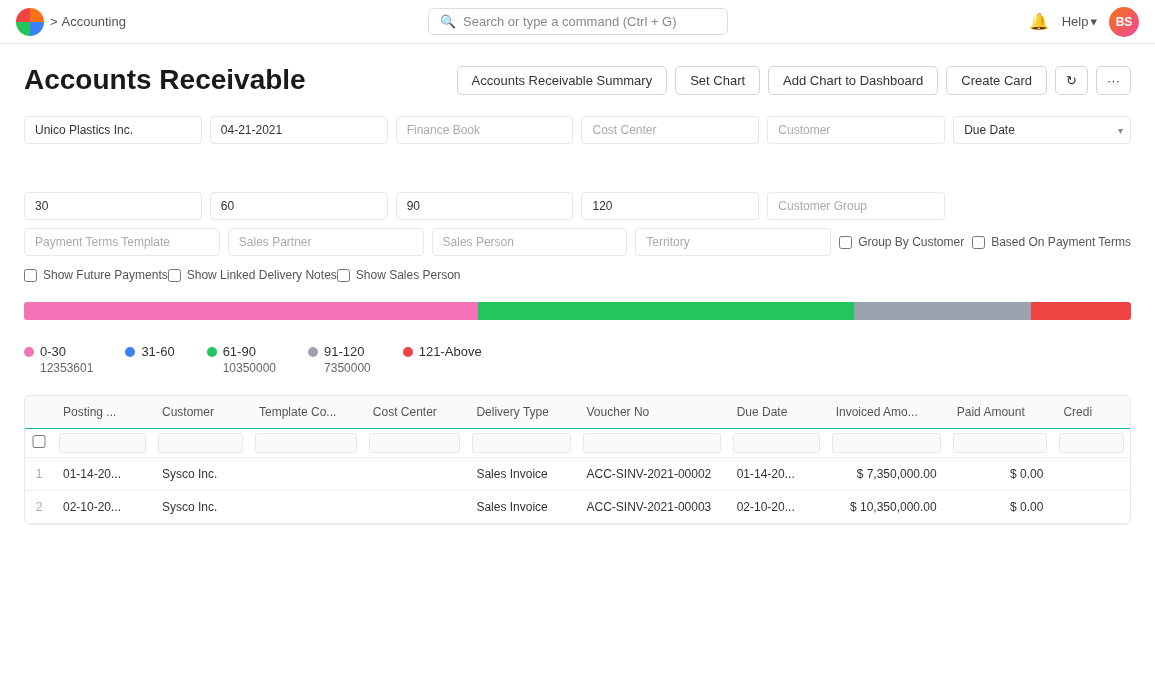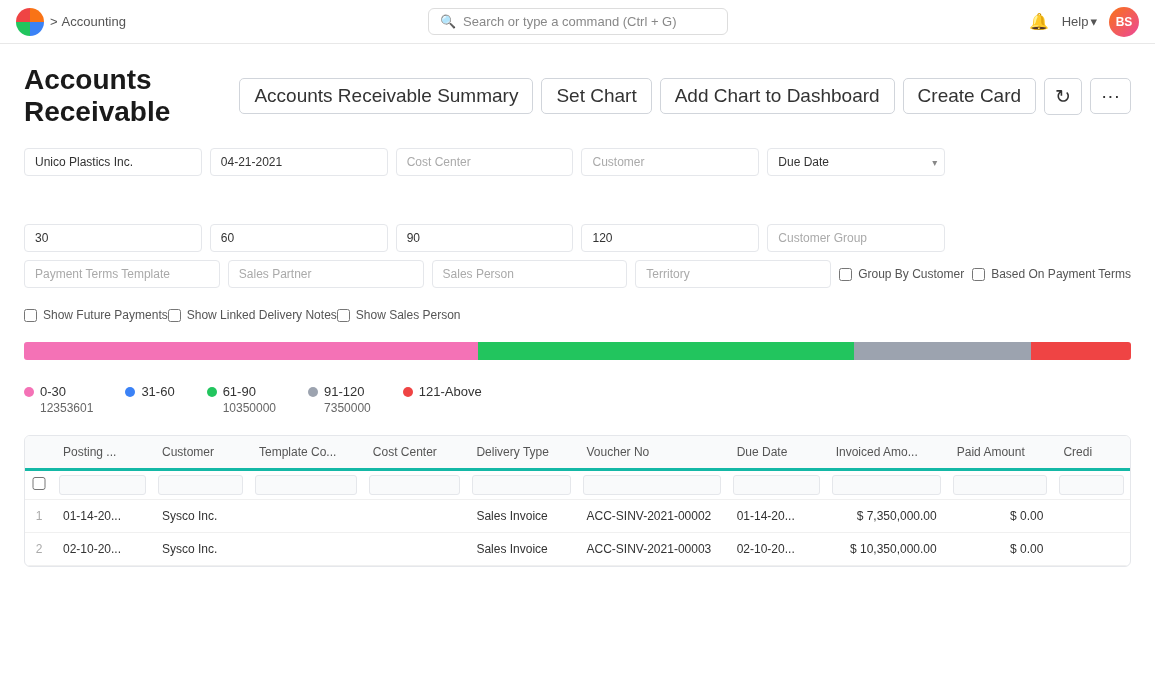--- a/index.html
+++ b/index.html
@@ -33,21 +33,21 @@
 
     
     .main { padding: 20px 24px; }
 
     
     .page-header { display: flex; align-items: center; justify-content: space-between; margin-bottom: 20px; }
     .page-title { font-size: 28px; font-weight: 700; color: #1a1a1a; }
     .header-actions { display: flex; align-items: center; gap: 8px; }
     .btn {
       padding: 6px 14px; border: 1px solid #d1d5db; border-radius: 5px;
-      background: #fff; color: #333; font-size: 19px; cursor: pointer;
+      background: #fff; color: #333; font-size: 13px; cursor: pointer;
       white-space: nowrap;
     }
     .btn-icon { padding: 6px 10px; }
 
     
     .filter-grid {
       display: grid;
       grid-template-columns: repeat(6, 1fr);
       gap: 8px;
       margin-bottom: 8px;
@@ -78,21 +78,21 @@
     .legend-label { display: flex; align-items: center; gap: 6px; font-size: 13px; color: #333; }
     .legend-dot { width: 10px; height: 10px; border-radius: 50%; flex-shrink: 0; }
     .legend-value { font-size: 12px; color: #666; padding-left: 16px; }
 
     
     .table-wrap { border: 1px solid #e5e7eb; border-radius: 6px; overflow: hidden; margin-top: 20px; }
     table { width: 100%; border-collapse: collapse; font-size: 12px; }
     thead tr { background: #f9fafb; }
     thead th {
       padding: 9px 10px; text-align: left; font-weight: 500;
-      color: #555; border-bottom: 3px solid #14b8a6;
+      color: #555; border-bottom: 1px solid #14b8a6;
       white-space: nowrap; overflow: hidden; text-overflow: ellipsis;
     }
     tbody tr { border-bottom: 1px solid #f0f0f0; }
     tbody td { padding: 9px 10px; color: #333; white-space: nowrap; }
     .filter-row-cells td { padding: 4px 6px; }
     .filter-row-cells td input {
       width: 100%; padding: 3px 6px; border: 1px solid #e5e7eb;
       border-radius: 3px; font-size: 11px; background: #f9fafb;
     }
     .row-num { color: #aaa; text-align: center; width: 24px; }
@@ -144,40 +144,41 @@
       <button class="btn">Add Chart to Dashboard</button>
       <button class="btn">Create Card</button>
       <button class="btn btn-icon">↻</button>
       <button class="btn btn-icon">···</button>
     </div>
   </div>
 
   <div class="filter-grid">
     <input class="filter-input filled" type="text" value="Unico Plastics Inc." placeholder="Party" style="">
     <input class="filter-input filled" type="text" value="04-21-2021" placeholder="From Date" style="">
+    <input class="filter-input" type="text" placeholder="Finance Book" style="">
     <input class="filter-input" type="text" placeholder="Cost Center" style="">
     <input class="filter-input" type="text" placeholder="Customer" style="">
     <div class="select-wrapper">
       <select>
         <option>Due Date</option>
         <option>Posting Date</option>
       </select>
       <span class="select-arrow">▾</span>
     </div>
   </div>
 
   <div class="filter-grid filter-row2">
     <input class="filter-input filled" type="text" value="30" style="">
     <input class="filter-input filled" type="text" value="60" style="">
     <input class="filter-input filled" type="text" value="90" style="">
     <input class="filter-input filled" type="text" value="120" style="">
     <input class="filter-input" type="text" placeholder="Customer Group" style="">
   </div>
 
-  <div style="display:flex; gap:8px; margin-bottom:20px; align-items:center;">
+  <div style="display:flex; gap:8px; margin-bottom:12px; align-items:center;">
     <input class="filter-input" style="flex: 1 1 0%;" type="text" placeholder="Payment Terms Template">
     <input class="filter-input" style="flex: 1 1 0%;" type="text" placeholder="Sales Partner">
     <input class="filter-input" style="flex: 1 1 0%;" type="text" placeholder="Sales Person">
     <input class="filter-input" style="flex: 1 1 0%;" type="text" placeholder="Territory">
     <label class="checkbox-group">
       <input type="checkbox" style="">
       <span>Group By Customer</span>
     </label>
     <label class="checkbox-group">
       <input type="checkbox" style="">

